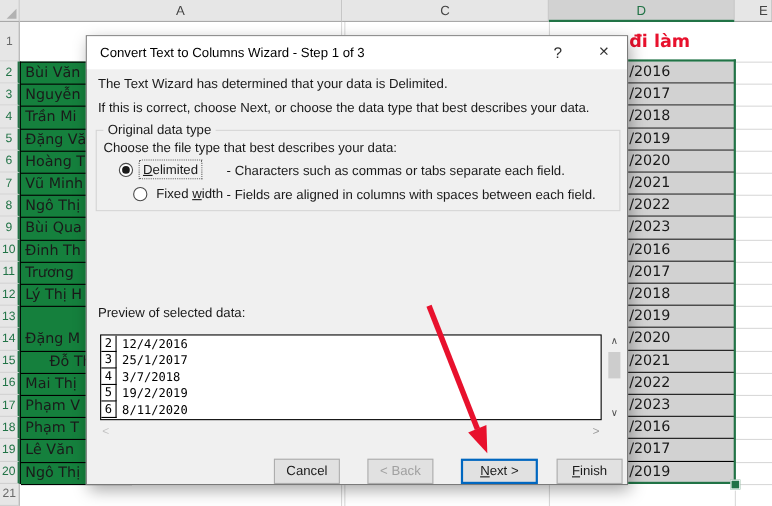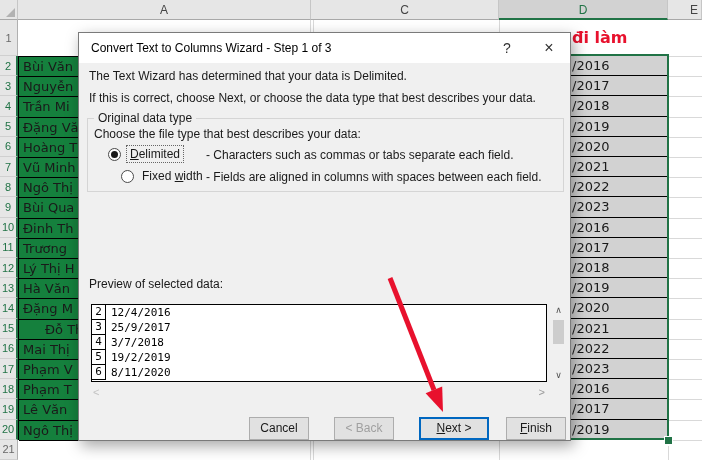--- a/index.html
+++ b/index.html
@@ -170,21 +170,20 @@
       <div class="name-cell" style="top: 20.2px; height: 20.2px;">Nguyễn</div>
       <div class="name-cell" style="top: 40.4px; height: 20.2px;">Trần Mi</div>
       <div class="name-cell" style="top: 60.6px; height: 20.2px;">Đặng Vă</div>
       <div class="name-cell" style="top: 80.8px; height: 20.2px;">Hoàng T</div>
       <div class="name-cell" style="top: 101px; height: 20.2px;">Vũ Minh</div>
       <div class="name-cell" style="top: 121.2px; height: 20.2px;">Ngô Thị</div>
       <div class="name-cell" style="top: 141.4px; height: 20.2px;">Bùi Qua</div>
       <div class="name-cell" style="top: 161.6px; height: 20.2px;">Đinh Th</div>
       <div class="name-cell" style="top: 181.8px; height: 20.2px;">Trương</div>
       <div class="name-cell" style="top: 202px; height: 20.2px;">Lý Thị H</div>
-      <div class="name-cell" style="top: 222.2px; height: 20.2px;">Hà Văn</div>
       <div class="name-cell" style="top: 242.4px; height: 20.2px;">Đặng M</div>
       <div class="name-cell" style="top: 262.6px; height: 20.2px; padding-left: 26px;">Đỗ Thị P</div>
       <div class="name-cell" style="top: 282.8px; height: 20.2px;">Mai Thị</div>
       <div class="name-cell" style="top: 303px; height: 20.2px;">Phạm V</div>
       <div class="name-cell" style="top: 323.2px; height: 20.2px;">Phạm T</div>
       <div class="name-cell" style="top: 343.4px; height: 20.2px;">Lê Văn</div>
       <div class="name-cell" style="top: 363.6px; height: 20.2px;">Ngô Thị</div>
     </div>
 
   <div id="d1-cell">đi làm</div>
@@ -238,21 +237,21 @@
 
     <div id="preview-label">Preview of selected data:</div>
     <div id="preview-box">
         <div id="preview-rows">
           <div class="prow" style="top: 0px;">
             <span class="pnum">2</span>
             <span class="ptext">12/4/2016</span>
           </div>
           <div class="prow" style="top: 15px;">
             <span class="pnum">3</span>
-            <span class="ptext">25/9/2017</span>
+            <span class="ptext">25/1/2017</span>
           </div>
           <div class="prow" style="top: 30px;">
             <span class="pnum">4</span>
             <span class="ptext">3/7/2018</span>
           </div>
           <div class="prow" style="top: 45px;">
             <span class="pnum">5</span>
             <span class="ptext">19/2/2019</span>
           </div>
           <div class="prow" style="top: 60px;">

